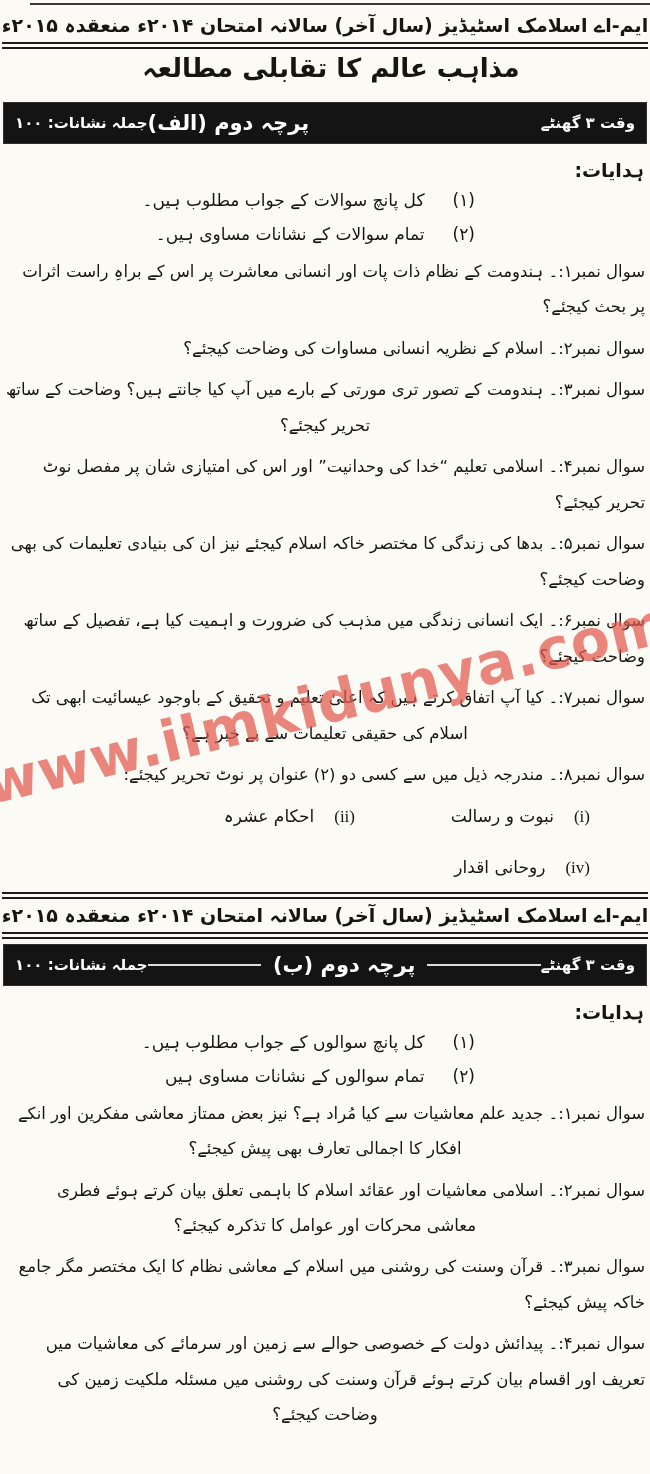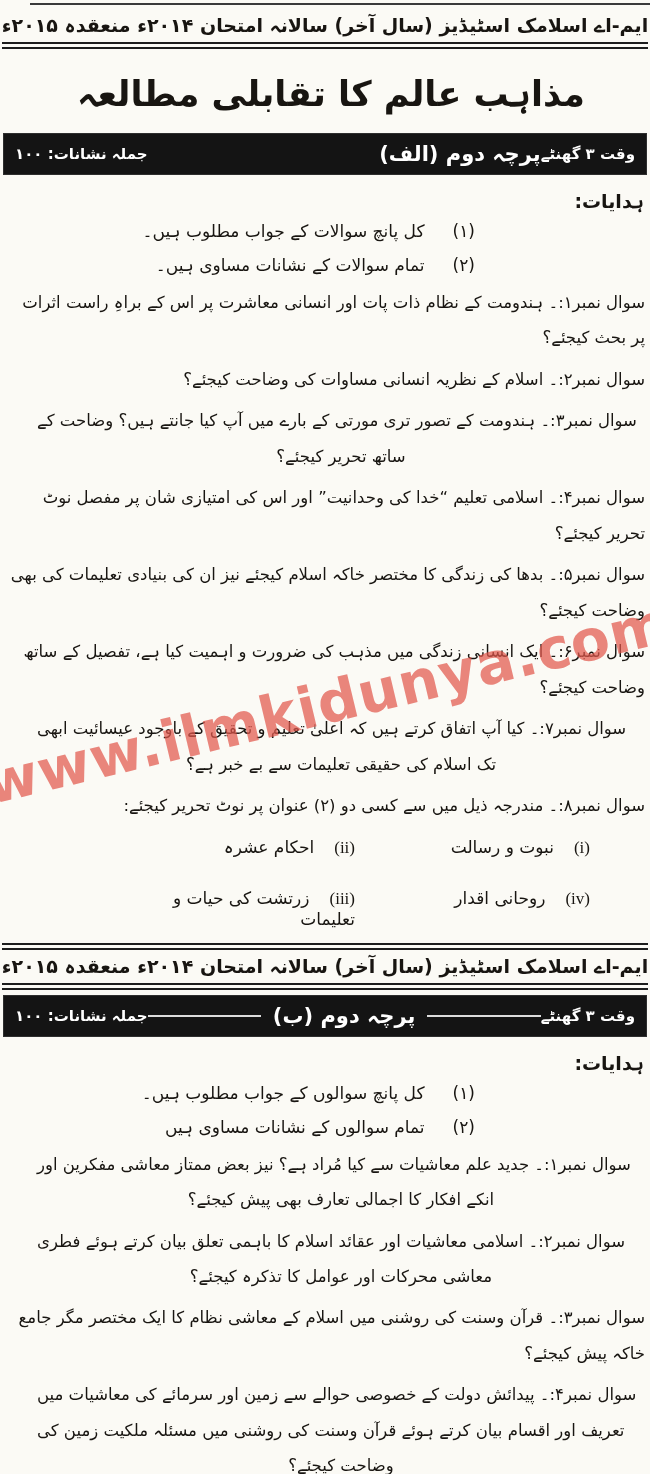--- a/index.html
+++ b/index.html
@@ -9,39 +9,39 @@
     font-family:"DejaVu Sans","Liberation Sans",sans-serif;
   }
   .top-partial-line{border-top:2px solid #3a3a3a;margin:3px 0 4px 30px;}
   .exam-title{
     direction:rtl;text-align:center;font-weight:bold;
     font-size:19px;padding:5px 1px 6px;letter-spacing:0;
   }
   .dbl-rule{height:3px;border-top:2px solid #1d1d1d;border-bottom:2px solid #1d1d1d;margin:0 2px;}
   .subject-title{
     direction:rtl;text-align:center;font-weight:bold;
-    font-size:35px;padding:25px 0 14px;margin-left:12px;
+    font-size:26px;padding:4px 0 14px;margin-left:12px;
   }
   .info-bar{
     display:flex;align-items:center;direction:rtl;
     background:#141414;color:#ffffff;height:42px;
     margin:5px 3px;padding:0 12px;font-weight:bold;
     box-shadow:0 0 0 1px #2e2e2e inset;
   }
   .info-bar .side{font-size:15px;white-space:nowrap;}
-  .info-bar .mid{flex:1;display:flex;align-items:center;justify-content:flex-start;gap:12px;font-size:21px;}
+  .info-bar .mid{flex:1;display:flex;align-items:center;justify-content:flex-end;gap:12px;font-size:21px;}
   .info-bar .mid .bar-line{flex:1;height:2px;background:#f2f2f2;opacity:.9;max-width:150px;}
   .instr-heading{direction:rtl;text-align:right;font-weight:bold;font-size:19px;padding:10px 6px 2px;}
   .instr-row{direction:rtl;text-align:right;font-size:17px;padding:7px 175px 7px 0;}
   .instr-row .instr-num{margin-left:28px;}
   .question{
     direction:rtl;text-align:right;font-size:16.5px;line-height:2.15;
     padding:3px 5px;
   }
-  .question.center-last{text-align:left;text-align-last:center;margin-left:32px;}
+  .question.center-last{text-align:right;text-align-last:center;}
   .subtopics{
     direction:rtl;display:grid;grid-template-columns:1fr 1fr;
     width:470px;margin:10px 60px 14px auto;row-gap:30px;font-size:17px;
   }
   .subtopic .sub-num{font-family:"Liberation Serif",serif;margin-left:20px;}
   .section-sep{margin-top:8px;}
   .watermark{
     position:absolute;left:-14px;top:752px;z-index:6;
     font-size:57px;font-weight:bold;letter-spacing:1px;white-space:nowrap;
     transform:rotate(-13.5deg);transform-origin:0 50%;
@@ -92,23 +92,20 @@
     <div class="subtopics">
       <div class="subtopic">
         <span class="sub-num">(i)</span><span>نبوت و رسالت</span>
       </div>
       <div class="subtopic">
         <span class="sub-num">(ii)</span><span>احکام عشرہ</span>
       </div>
       <div class="subtopic">
         <span class="sub-num">(iv)</span><span>روحانی اقدار</span>
       </div>
-      <div class="subtopic">
-        <span class="sub-num">(iii)</span><span>زرتشت کی حیات و تعلیمات</span>
-      </div>
     </div>
   </div>
 
   <div>
     <div class="dbl-rule section-sep"></div>
 
     <div class="exam-title">ایم-اے اسلامک اسٹیڈیز (سال آخر) سالانہ امتحان ۲۰۱۴ء منعقدہ ۲۰۱۵ء</div>
     <div class="dbl-rule"></div>
 
 

